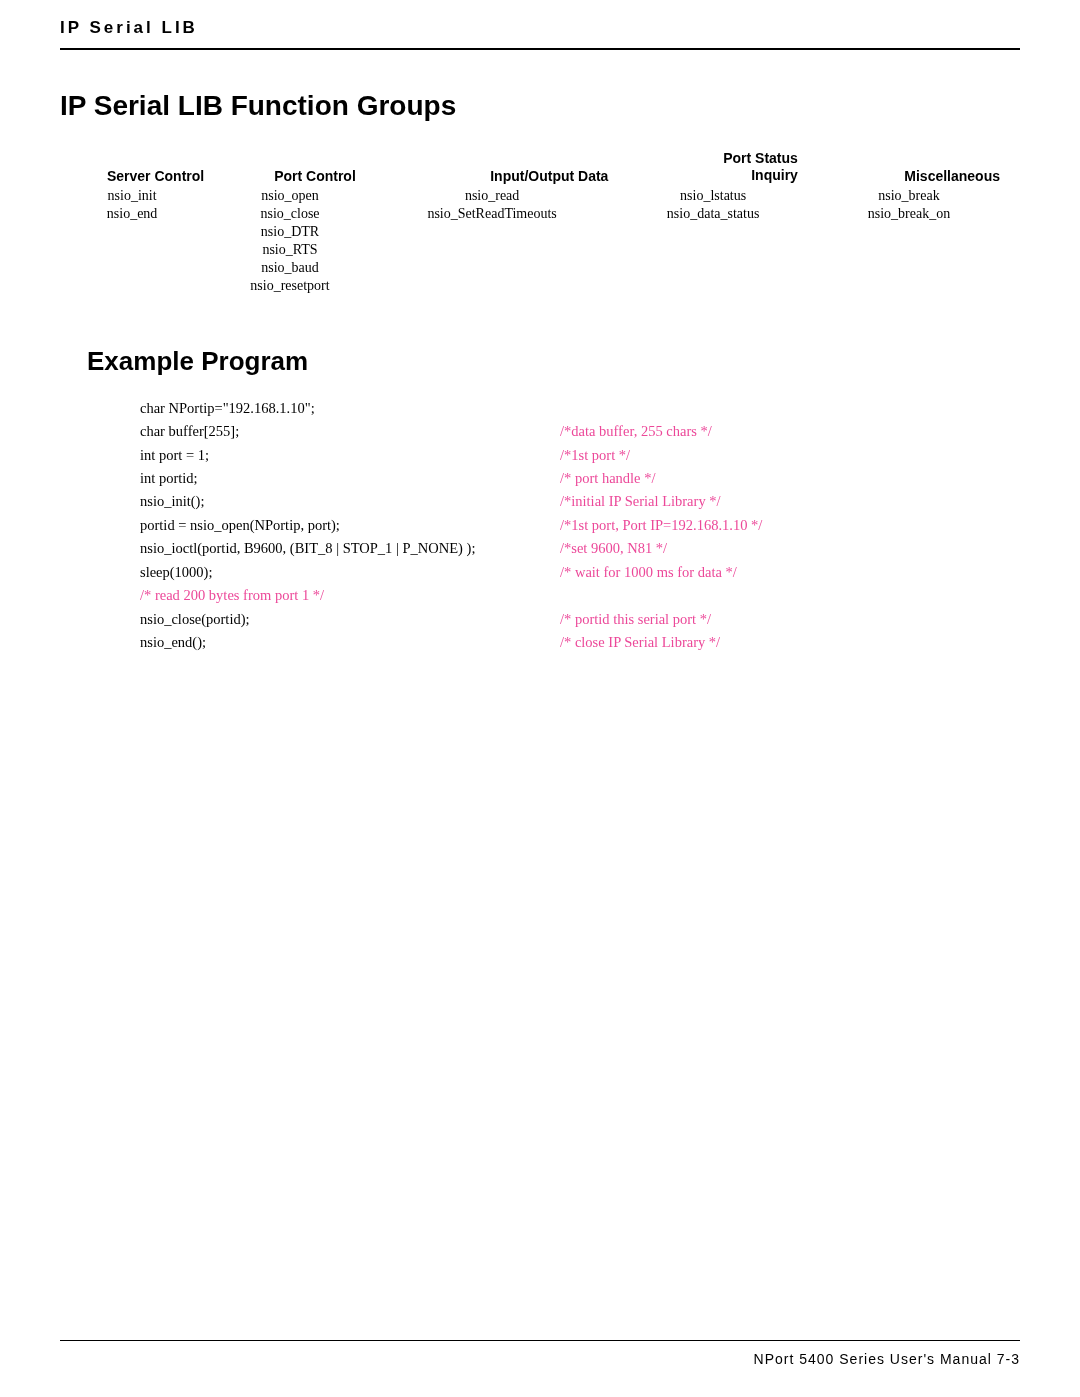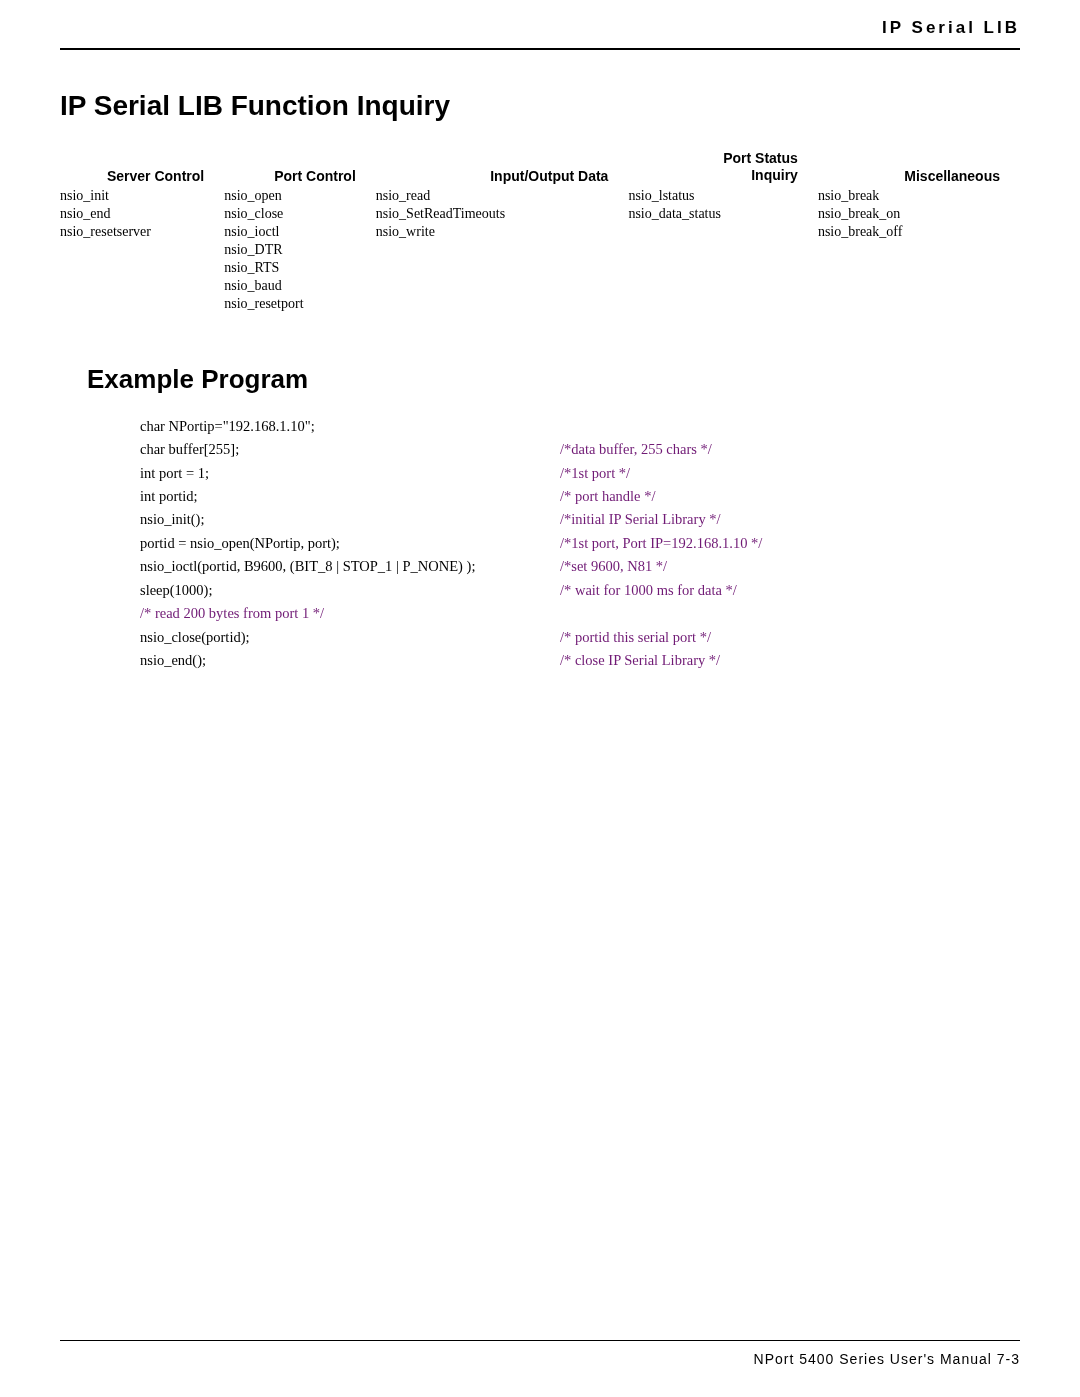--- a/index.html
+++ b/index.html
@@ -21,21 +21,21 @@
     .page-container {
       width: 100%;
       min-height: 1397px;
       padding: 0 60px;
       position: relative;
     }
 
     
     .page-header {
       display: flex;
-      justify-content: flex-end;
+      justify-content: flex-start;
       align-items: center;
       padding: 18px 0 10px 0;
       border-bottom: 2px solid #000;
       margin-bottom: 40px;
     }
 
     .header-title {
       font-family: "Arial", sans-serif;
       font-size: 17px;
       font-weight: bold;
@@ -64,21 +64,21 @@
       font-weight: bold;
       text-align: right;
       padding-bottom: 4px;
       vertical-align: bottom;
       padding-right: 20px;
     }
 
     .function-groups-table td {
       font-family: "Times New Roman", Times, serif;
       font-size: 14px;
-      text-align: left;
+      text-align: center;
       vertical-align: top;
       padding-right: 20px;
       padding-bottom: 2px;
       white-space: nowrap;
     }
 
     .col-server { width: 130px; }
     .col-port { width: 120px; }
     .col-io { width: 200px; }
     .col-status { width: 150px; }
@@ -109,21 +109,21 @@
       line-height: 1.55;
     }
 
     .code-left {
       width: 420px;
       flex-shrink: 0;
     }
 
     .code-right {
       flex: 1;
-      color: #701a75;
+      color: #ec4899;
     }
 
     
     .page-footer {
       position: absolute;
       bottom: 30px;
       left: 60px;
       right: 60px;
       display: flex;
       justify-content: flex-end;
@@ -145,21 +145,21 @@
   </style>
 </head>
 <body>
 
 <div class="page-container">
 
   <div class="page-header">
     <span class="header-title">IP  Serial  LIB</span>
   </div>
 
-  <h1 class="main-heading">IP Serial LIB Function Inquiry</h1>
+  <h1 class="main-heading">IP Serial LIB Function Groups</h1>
 
   <table class="function-groups-table">
     <thead>
       <tr>
         <th class="col-server">
           <span>Server Control</span>
         </th>
         <th class="col-port">
           <span>Port Control</span>
         </th>
@@ -183,27 +183,20 @@
           <td>nsio_break</td>
         </tr>
         <tr>
           <td>nsio_end</td>
           <td>nsio_close</td>
           <td>nsio_SetReadTimeouts</td>
           <td>nsio_data_status</td>
           <td>nsio_break_on</td>
         </tr>
         <tr>
-          <td>nsio_resetserver</td>
-          <td>nsio_ioctl</td>
-          <td>nsio_write</td>
-          <td></td>
-          <td>nsio_break_off</td>
-        </tr>
-        <tr>
           <td></td>
           <td>nsio_DTR</td>
           <td></td>
           <td></td>
           <td></td>
         </tr>
         <tr>
           <td></td>
           <td>nsio_RTS</td>
           <td></td>

